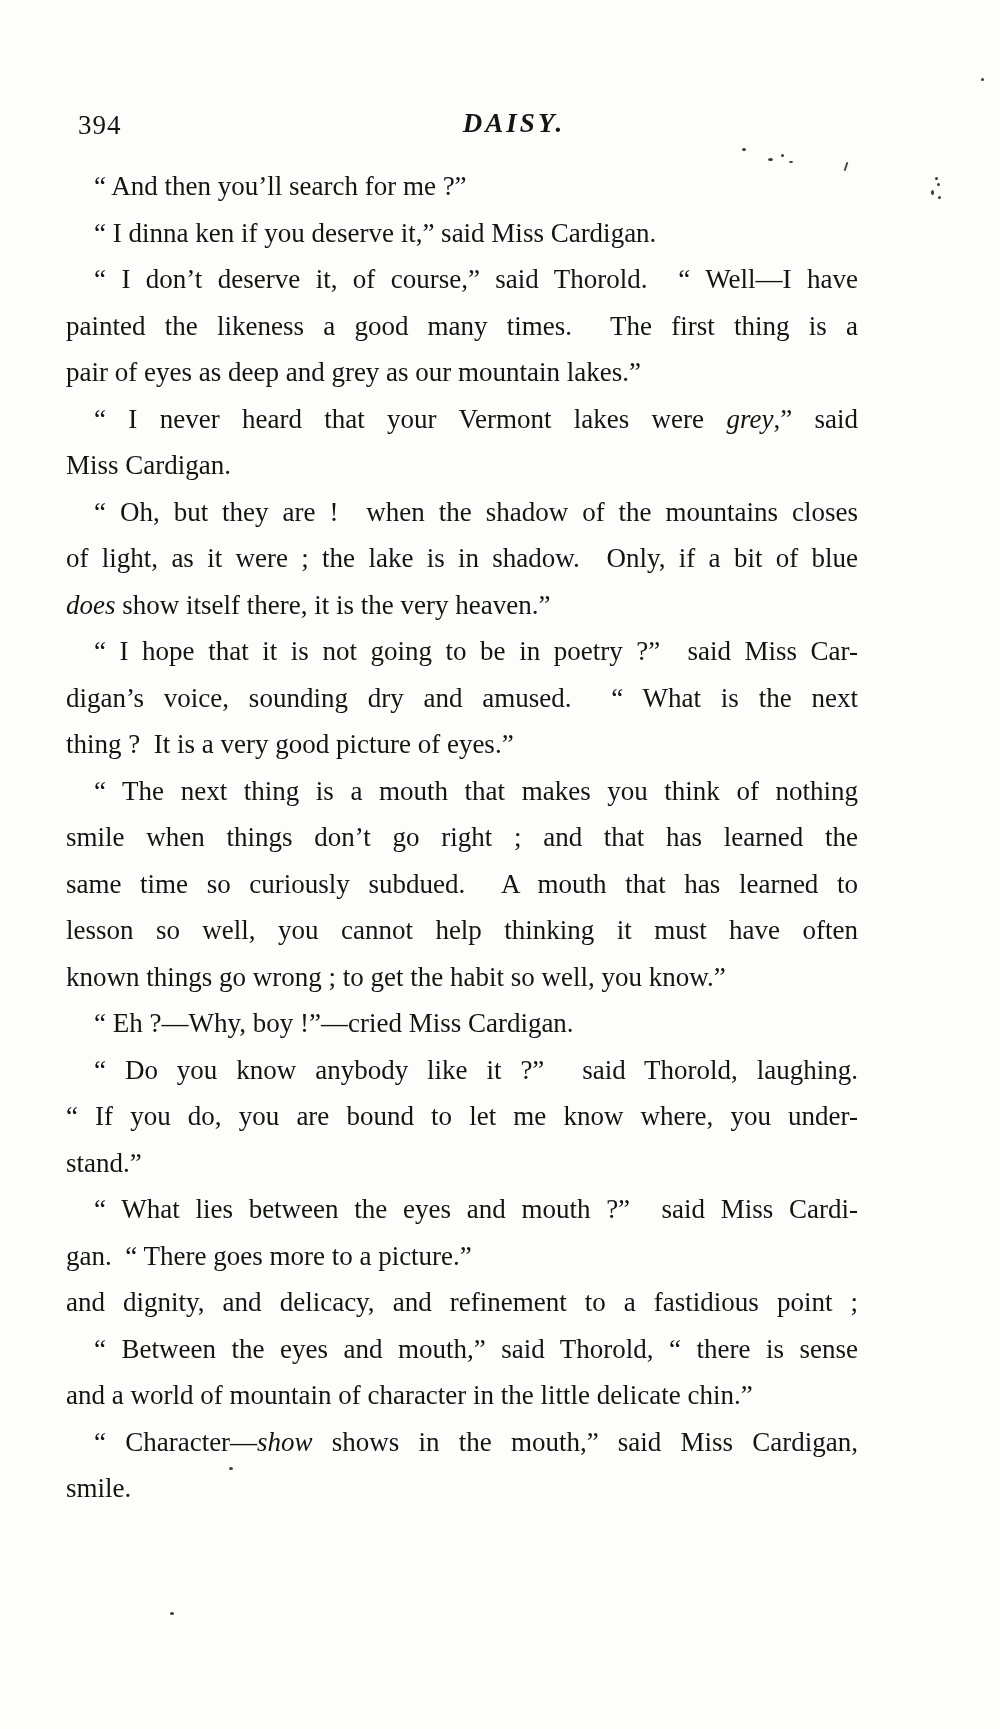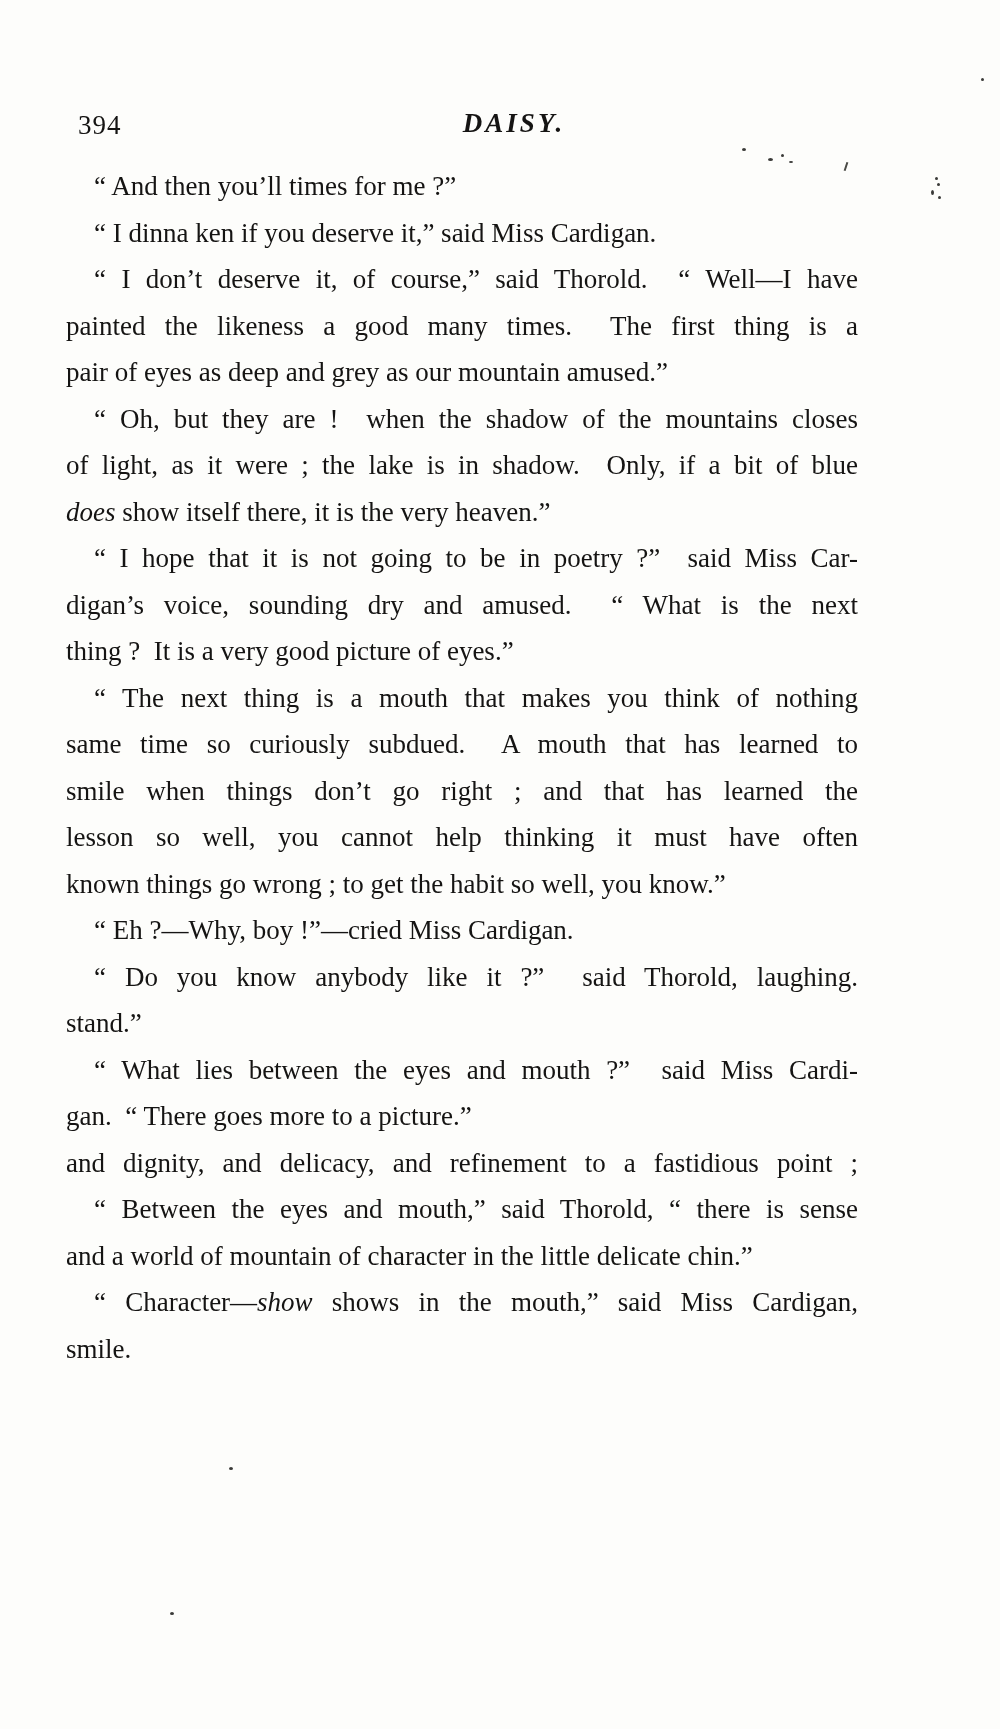--- a/index.html
+++ b/index.html
@@ -78,52 +78,57 @@
 
 <div class="page">
 
   <div class="running-head">
     <span class="page-number">394</span>
     <span class="book-title">DAISY.</span>
   </div>
 
   <div class="text-body" id="text-body">
       <div class="para">
-        <div class="line first last"><span>“ And then you’ll times for me ?”</span></div>
+        <div class="line first last"><span>“ And then you’ll search for me ?”</span></div>
       </div>
       <div class="para">
         <div class="line first last"><span>“ I dinna ken if you deserve it,” said Miss Cardigan.</span></div>
       </div>
       <div class="para">
         <div class="line first"><span>“ I don’t deserve it, of course,” said Thorold.&nbsp; “ Well—I have</span></div>
         <div class="line"><span>painted the likeness a good many times.&nbsp; The first thing is a</span></div>
-        <div class="line last"><span>pair of eyes as deep and grey as our mountain amused.”</span></div>
+        <div class="line last"><span>pair of eyes as deep and grey as our mountain lakes.”</span></div>
+      </div>
+      <div class="para">
+        <div class="line first"><span>“ I never heard that your Vermont lakes were </span><i>grey</i><span>,” said</span></div>
+        <div class="line last"><span>Miss Cardigan.</span></div>
       </div>
       <div class="para">
         <div class="line first"><span>“ Oh, but they are !&nbsp; when the shadow of the mountains closes</span></div>
         <div class="line"><span>of light, as it were ; the lake is in shadow.&nbsp; Only, if a bit of blue</span></div>
         <div class="line last"><i>does</i><span> show itself there, it is the very heaven.”</span></div>
       </div>
       <div class="para">
         <div class="line first"><span>“ I hope that it is not going to be in poetry ?”&nbsp; said Miss Car-</span></div>
         <div class="line"><span>digan’s voice, sounding dry and amused.&nbsp; “ What is the next</span></div>
         <div class="line last"><span>thing ?&nbsp; It is a very good picture of eyes.”</span></div>
       </div>
       <div class="para">
         <div class="line first"><span>“ The next thing is a mouth that makes you think of nothing</span></div>
+        <div class="line"><span>smile when things don’t go right ; and that has learned the</span></div>
         <div class="line"><span>same time so curiously subdued.&nbsp; A mouth that has learned to</span></div>
-        <div class="line"><span>smile when things don’t go right ; and that has learned the</span></div>
         <div class="line"><span>lesson so well, you cannot help thinking it must have often</span></div>
         <div class="line last"><span>known things go wrong ; to get the habit so well, you know.”</span></div>
       </div>
       <div class="para">
         <div class="line first last"><span>“ Eh ?—Why, boy !”—cried Miss Cardigan.</span></div>
       </div>
       <div class="para">
         <div class="line first"><span>“ Do you know anybody like it ?”&nbsp; said Thorold, laughing.</span></div>
+        <div class="line"><span>“ If you do, you are bound to let me know where, you under-</span></div>
         <div class="line last"><span>stand.”</span></div>
       </div>
       <div class="para">
         <div class="line first"><span>“ What lies between the eyes and mouth ?”&nbsp; said Miss Cardi-</span></div>
         <div class="line last"><span>gan.&nbsp; “ There goes more to a picture.”</span></div>
       </div>
       <div class="para">
         <div class="line"><span>and dignity, and delicacy, and refinement to a fastidious point ;</span></div>
         <div class="line first"><span>“ Between the eyes and mouth,” said Thorold, “ there is sense</span></div>
         <div class="line last"><span>and a world of mountain of character in the little delicate chin.”</span></div>

